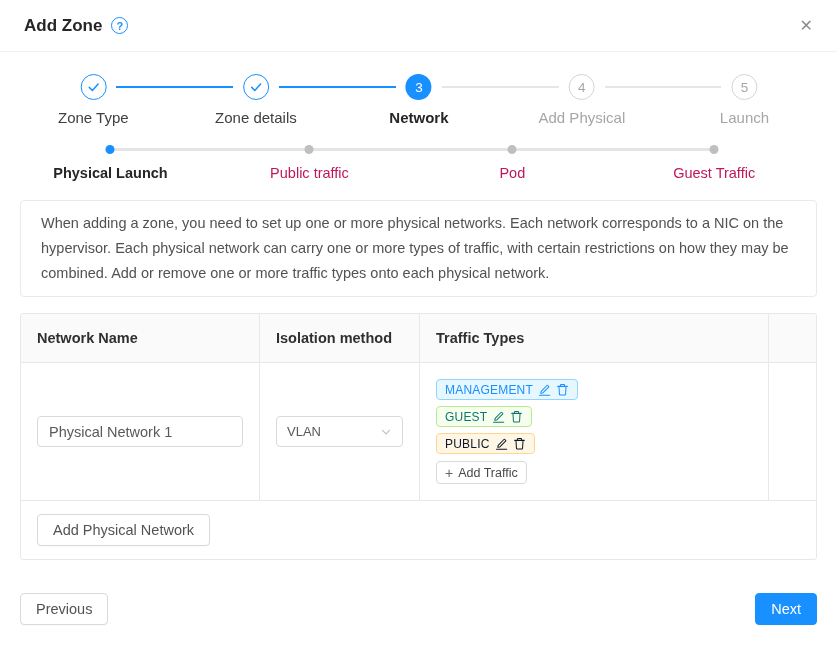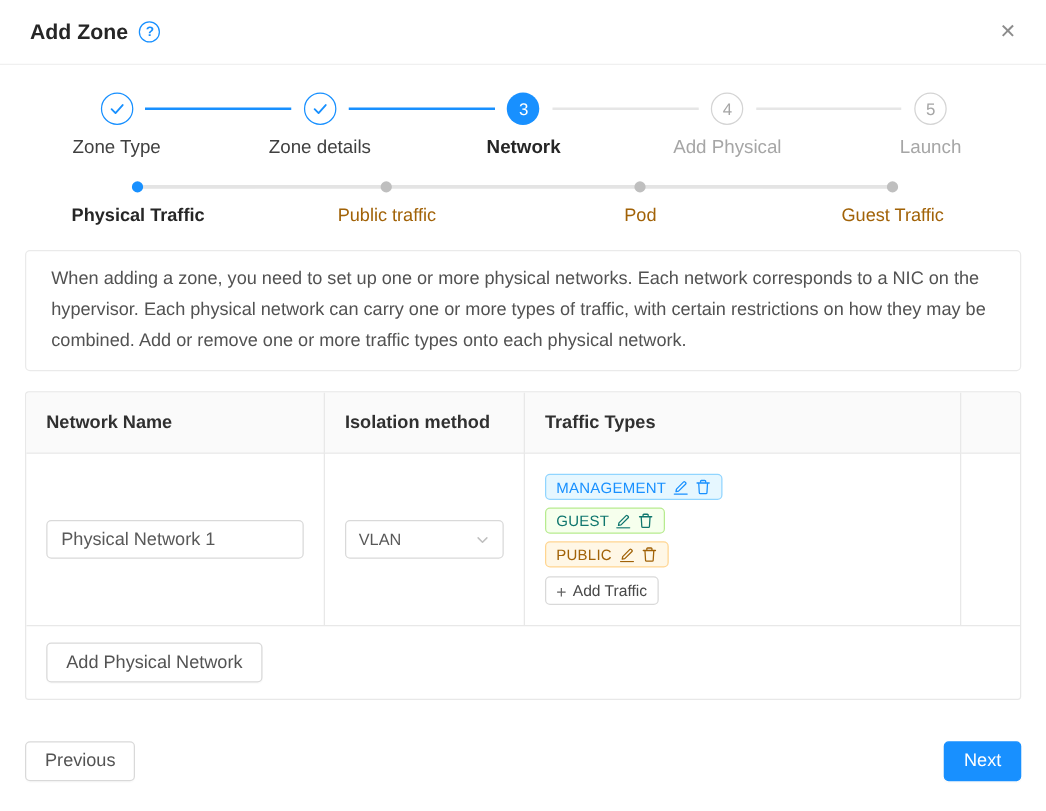--- a/index.html
+++ b/index.html
@@ -34,21 +34,21 @@
   .step-line.l2 { left:calc(29.6% + 23px); width:calc(20.45% - 46px); }
   .step-line.l3 { left:calc(50.05% + 23px);width:calc(20.45% - 46px); }
   .step-line.l4 { left:calc(70.5% + 23px); width:calc(20.4% - 46px); }
 
   
   .substeps { position:relative; height:42px; margin-top:14px; }
   .substep-line { position:absolute; top:4px; height:2.5px; border-radius:2px; background:#e4e4e4; left:11.35%; width:75.75%; }
   .substep-dot { position:absolute; top:0.5px; width:9px; height:9px; border-radius:50%; background:#bfbfbf; transform:translateX(-50%); }
   .substep-dot.active { background:#1890ff; }
   .substep-dot.d1 { left:11.35%; } .substep-dot.d2 { left:36.32%; } .substep-dot.d3 { left:61.77%; } .substep-dot.d4 { left:87.1%; }
-  .substep-label { position:absolute; top:21px; transform:translateX(-50%); white-space:nowrap; font-size:14.5px; color:#a16207; }
+  .substep-label { position:absolute; top:21px; transform:translateX(-50%); white-space:nowrap; font-size:14.5px; color:#be185d; }
   .substep-label.active { color:#262626; font-weight:700; }
 
   
   .info-box { margin-top:14px; border:1px solid #eaeaea; border-radius:4px; padding:10px 20px; }
   .info-text { font-size:14.5px; line-height:25px; color:#525252; }
 
   
   .net-table { margin-top:16px; border:1px solid #e8e8e8; border-radius:3px; overflow:hidden; }
   .t-row { display:grid; grid-template-columns:239px 160px 1fr 47px; }
   .t-head { background:#fafafa; }
@@ -61,21 +61,21 @@
   .select-box { width:100%; height:31px; border:1px solid #d9d9d9; border-radius:4px; padding:0 10px;
     display:flex; align-items:center; justify-content:space-between; font-size:13px; color:#595959; cursor:pointer; background:#fff; }
   .select-arrow { display:flex; color:#bfbfbf; }
 
   .tags-stack { display:flex; flex-direction:column; align-items:flex-start; gap:6px; }
   .tag { display:inline-flex; align-items:center; gap:5px; height:21px; padding:0 8px; border-radius:4px;
     font-size:12px; font-weight:400; letter-spacing:.2px; }
   .tag .tag-icon { display:inline-flex; cursor:pointer; }
   .tag-blue   { background:#e6f7ff; border:1px solid #91d5ff; color:#1890ff; }
   .tag-green  { background:#f6ffed; border:1px solid #b7eb8f; color:#0f766e; }
-  .tag-orange { background:#fff7e6; border:1px solid #ffd591; color:#a16207; }
+  .tag-orange { background:#fff7e6; border:1px solid #ffd591; color:#0f172a; }
   .add-traffic-btn { display:inline-flex; align-items:center; gap:5px; height:23px; padding:0 8px; margin-top:1px;
     background:#fff; border:1px solid #d9d9d9; border-radius:4px; font-size:12.5px; color:#484848; cursor:pointer; font-family:inherit; }
   .add-traffic-btn .plus { font-size:14px; color:#666; }
 
   .t-footer { border-top:1px solid #e8e8e8; padding:13px 16px; }
   .btn { display:inline-flex; align-items:center; justify-content:center; height:32px; padding:0 15px;
     background:#fff; border:1px solid #d9d9d9; border-radius:4px; font-size:14.5px; color:#535353;
     font-family:inherit; cursor:pointer; box-shadow:0 1px 1px rgba(0,0,0,0.02); }
   .btn-primary { background:#1890ff; border-color:#1890ff; color:#fff; }
 
@@ -134,21 +134,21 @@
         <div class="step-label">Launch</div>
       </div>
     </div>
 
     <div class="substeps">
       <div class="substep-line"></div>
       <div class="substep-dot d1 active"></div>
       <div class="substep-dot d2"></div>
       <div class="substep-dot d3"></div>
       <div class="substep-dot d4"></div>
-      <div class="substep-label active" style="left:11.35%">Physical Traffic</div>
+      <div class="substep-label active" style="left:11.35%">Physical Launch</div>
       <div class="substep-label" style="left:36.32%">Public traffic</div>
       <div class="substep-label" style="left:61.77%">Pod</div>
       <div class="substep-label" style="left:87.1%">Guest Traffic</div>
     </div>
 
     <div class="info-box">
       <div class="info-text">When adding a zone, you need to set up one or more physical networks. Each network corresponds to a NIC on the hypervisor. Each physical network can carry one or more types of traffic, with certain restrictions on how they may be combined. Add or remove one or more traffic types onto each physical network.</div>
     </div>
 
     <div class="net-table">

